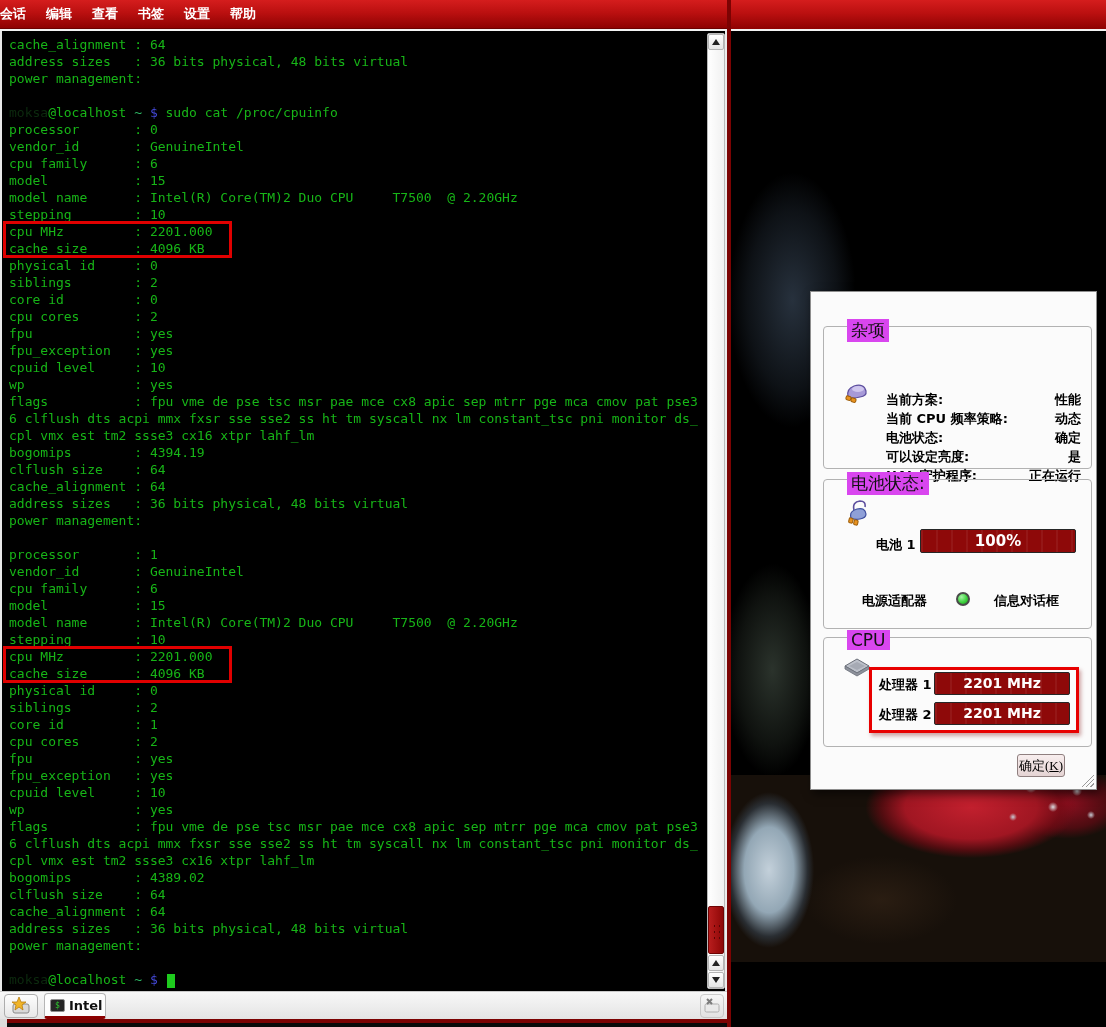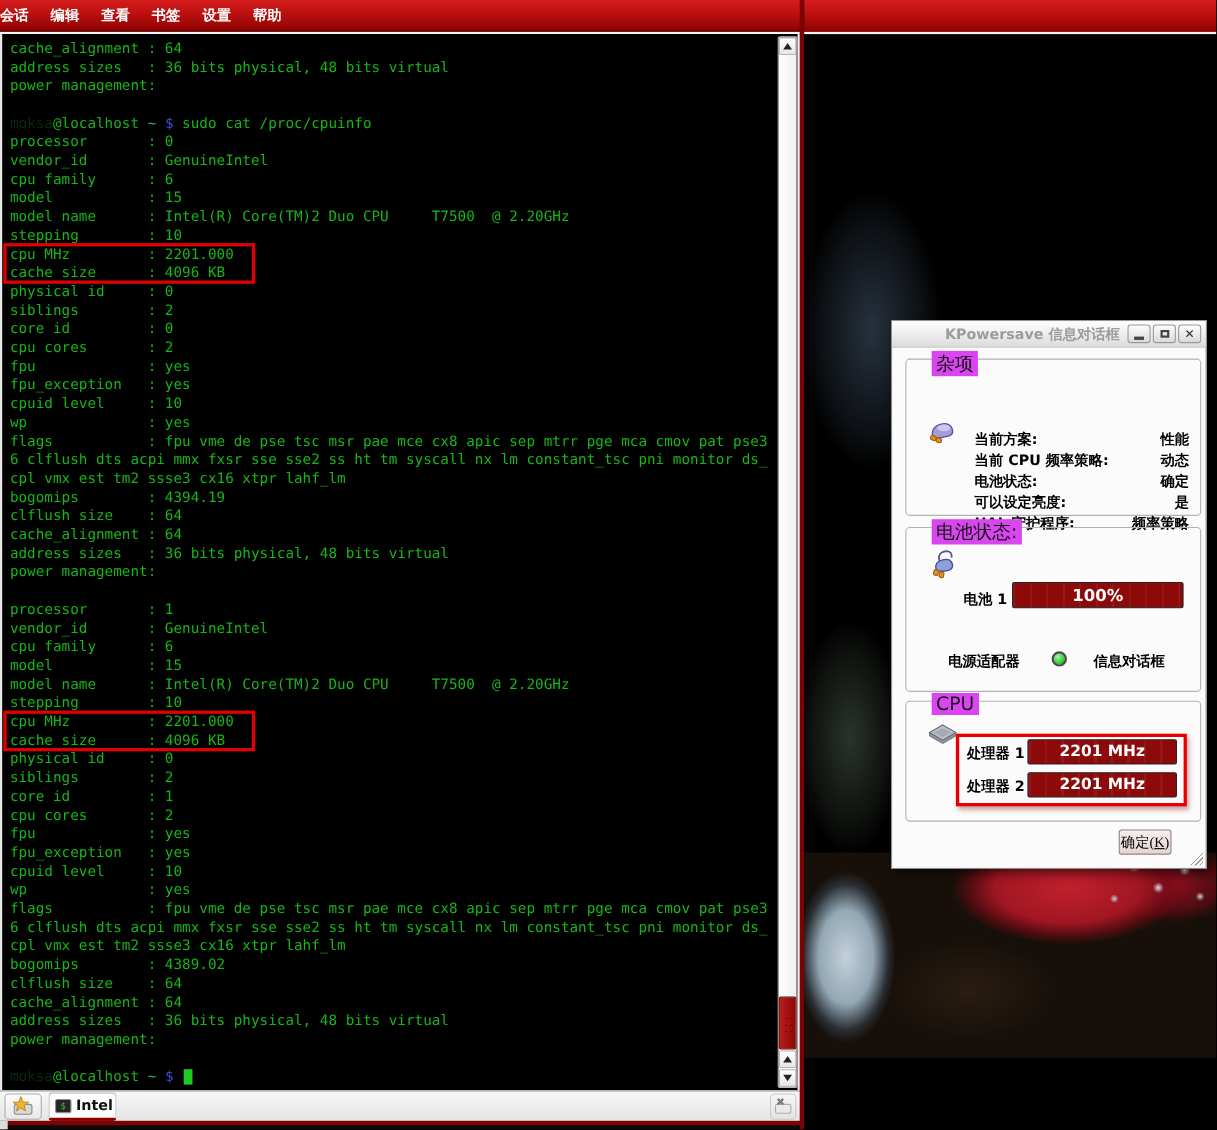--- a/index.html
+++ b/index.html
@@ -204,34 +204,20 @@
 
   <div class="right-area">
     <div class="right-titlebar"></div>
     <div class="right-titlegap"></div>
     <div class="blob-slate"></div>
     <div class="blob-green"></div>
     <div class="scene"></div>
   </div>
 
   <div class="dialog">
-    <div class="dlg-titlebar">
-      <span class="dlg-title">KPowersave 信息对话框</span>
-      <div class="win-btns">
-        <div class="win-btn">
-            <div class="glyph-min"></div>
-          </div>
-        <div class="win-btn">
-            <div class="glyph-max"></div>
-          </div>
-        <div class="win-btn">
-            <span class="glyph-x">✕</span>
-          </div>
-      </div>
-    </div>
 
     <div class="groupbox gb-misc">
       <span class="gb-legend">杂项</span>
       <svg class="misc-icon" width="28" height="28" viewBox="0 0 28 28">
         <path d="M6 18 Q4 10 12 7 Q22 4 24 12 Q25 17 18 18 Q10 20 6 18 Z" fill="#a79ad8" stroke="#5d4f9e" stroke-width="1.2"></path>
         <ellipse cx="16" cy="10" rx="6" ry="3" fill="#cfc6ee"></ellipse>
         <rect x="4" y="17" width="5" height="4" rx="1.5" fill="#e8921e" stroke="#9c5c08" transform="rotate(18 6 19)"></rect>
         <rect x="9" y="19" width="5" height="4" rx="1.5" fill="#e8921e" stroke="#9c5c08" transform="rotate(18 11 21)"></rect>
       </svg>
       <div class="misc-rows">
@@ -246,21 +232,21 @@
         <div class="misc-row">
           <span>电池状态:</span>
           <span>确定</span>
         </div>
         <div class="misc-row">
           <span>可以设定亮度:</span>
           <span>是</span>
         </div>
         <div class="misc-row">
           <span>HAL 守护程序:</span>
-          <span>频率策略</span>
+          <span>正在运行</span>
         </div>
       </div>
     </div>
 
     <div class="groupbox gb-batt">
       <span class="gb-legend">电池状态:</span>
       <svg class="batt-icon" width="28" height="30" viewBox="0 0 28 30">
         <path d="M10 12 Q8 4 16 3 Q22 3 21 9" fill="none" stroke="#5d4f9e" stroke-width="1.6"></path>
         <path d="M7 20 Q5 13 13 11 Q21 9 22 16 Q22 20 16 21 Q10 22 7 20 Z" fill="#8fa0d8" stroke="#3f4f9e" stroke-width="1.2"></path>
         <rect x="5" y="20" width="4" height="5" rx="1.2" fill="#e8921e" stroke="#9c5c08" transform="rotate(12 7 22)"></rect>

